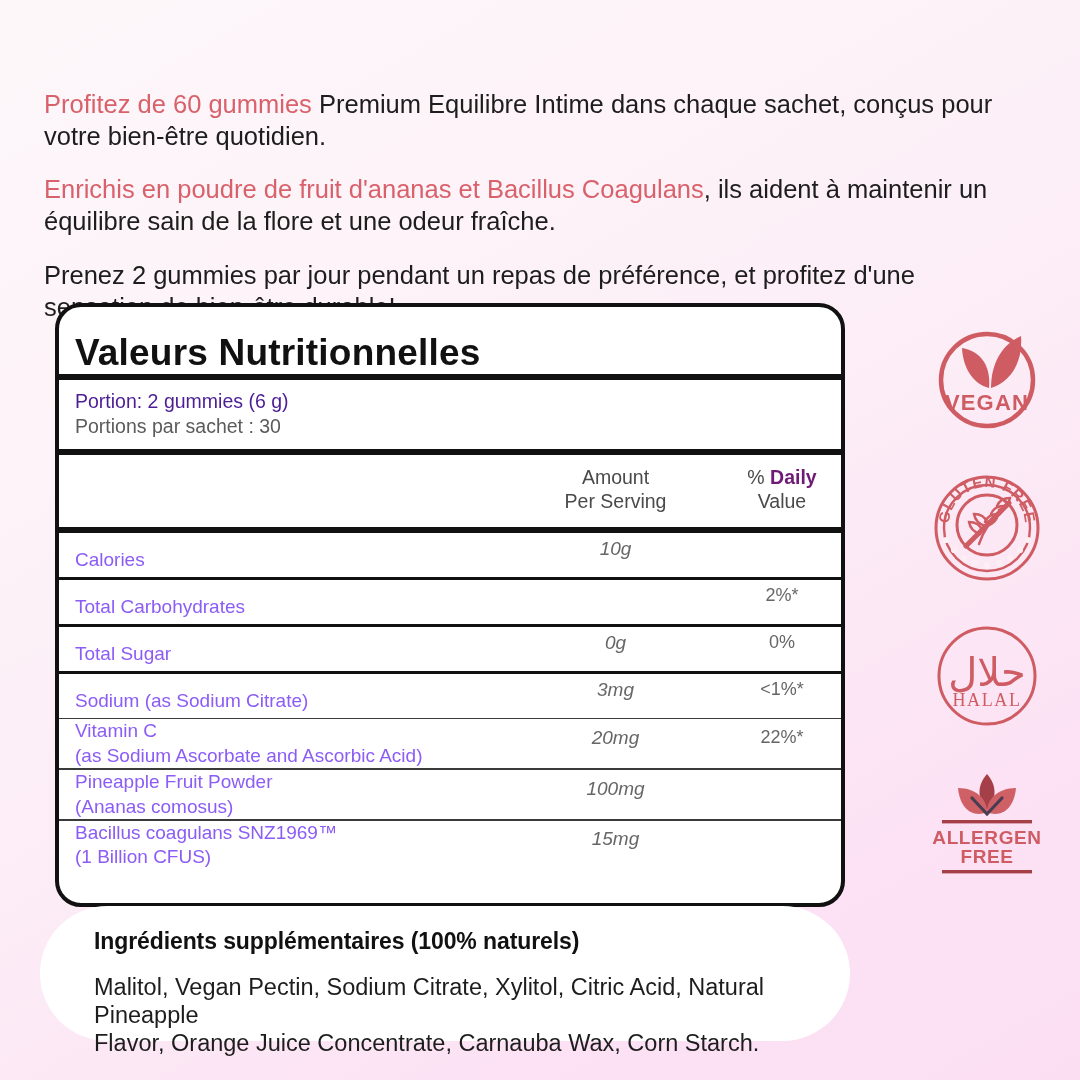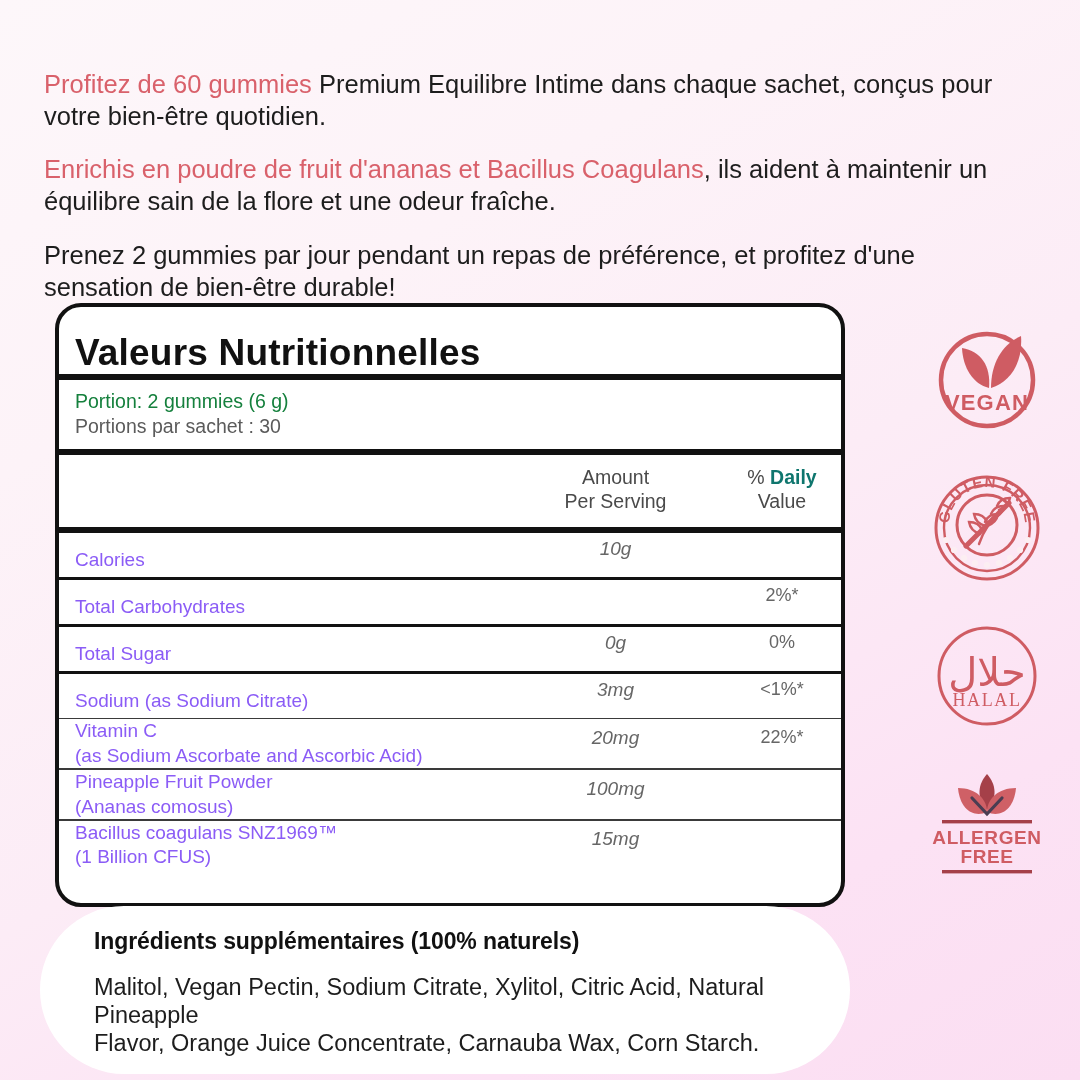--- a/index.html
+++ b/index.html
@@ -4,60 +4,60 @@
 <style>
   html,body{margin:0;padding:0;}
   body{
     width:1080px;height:1080px;
     font-family:"Liberation Sans",sans-serif;
     background:linear-gradient(150deg,#fdf7fa 0%,#fdf3f8 28%,#fcecf6 55%,#fce2f4 80%,#fbdef2 100%);
     overflow:hidden;position:relative;
   }
 
   
-  .intro{position:absolute;left:44px;top:68px;width:960px;}
+  .intro{position:absolute;left:44px;top:88px;width:960px;}
   .intro p{margin:0 0 21px 0;font-size:25.5px;line-height:1.26;color:#1d1d1d;}
   .intro p:last-child{margin-bottom:0;}
   .hl{color:#d9616b;}
 
   
   .nutri{
     position:absolute;left:55px;top:303px;width:790px;height:604px;
     border:4px solid #111;border-radius:26px;background:#fff;
     box-sizing:border-box;overflow:hidden;
   }
   .nutri-title{
     font-size:37px;font-weight:bold;color:#111;letter-spacing:.2px;
     padding:26px 0 0 16px;line-height:1.1;
   }
   .rule{background:#111;margin:0 -4px;}
   .rule.thick{height:6px;}
   .rule.med{height:3px;}
   .rule.hair{height:1.4px;background:#3a3a3a;}
 
   .serv{padding:9px 0 9px 16px;}
-  .serv div{font-size:19.5px;color:#15803d;line-height:1.32;}
+  .serv div{font-size:19.5px;color:#4c1d95;line-height:1.32;}
   .serv div.sub{color:#5b5b5b;}
 
   .thead{display:flex;align-items:flex-end;padding:11px 0 13px 0;}
   .thead .sp{flex:1;}
   .thead .amt{width:215px;text-align:center;font-size:19.5px;color:#4a4a4a;line-height:1.22;}
   .thead .dv{width:118px;text-align:center;font-size:19.5px;color:#4a4a4a;line-height:1.22;}
-  .thead .dv b{font-weight:bold;color:#0f766e;}
+  .thead .dv b{font-weight:bold;color:#701a75;}
 
   .row{display:flex;align-items:center;min-height:44px;padding-left:16px;position:relative;}
   .row .lab{flex:1;font-size:19px;color:#8b5cf6;line-height:1.3;padding-top:12px;}
   .row .val{width:215px;text-align:center;font-size:19px;color:#666;margin-top:-12px;font-style:italic;}
   .row .pct{width:118px;text-align:center;font-size:18px;color:#666;margin-top:-12px;}
   .row.two .lab{padding-top:0;}
   .row.two{min-height:49px;}
 
   
   .ing{
-    position:absolute;left:40px;top:906px;width:810px;height:168px;
+    position:absolute;left:40px;top:906px;width:810px;height:135px;
     background:#fff;border-radius:90px;box-sizing:border-box;
     padding:22px 54px 0 54px;
   }
   .ing h3{margin:0;font-size:23px;font-weight:bold;color:#111;letter-spacing:-.1px;}
   .ing p{margin:18px 0 16px 0;font-size:23.5px;line-height:1.2;color:#1d1d1d;}
 
   
   .badges{position:absolute;left:912px;top:322px;width:150px;}
   .badge{width:150px;height:148px;display:flex;align-items:flex-start;justify-content:center;}
   .badge svg{display:block;}

